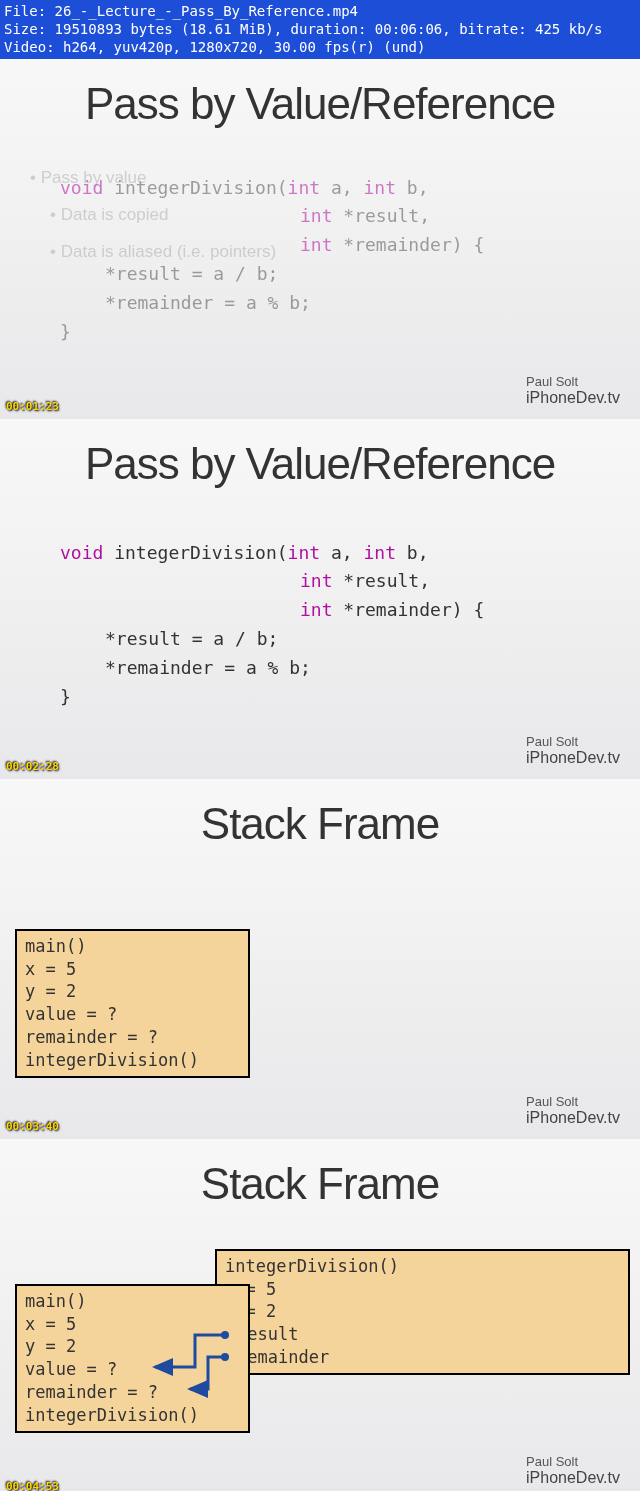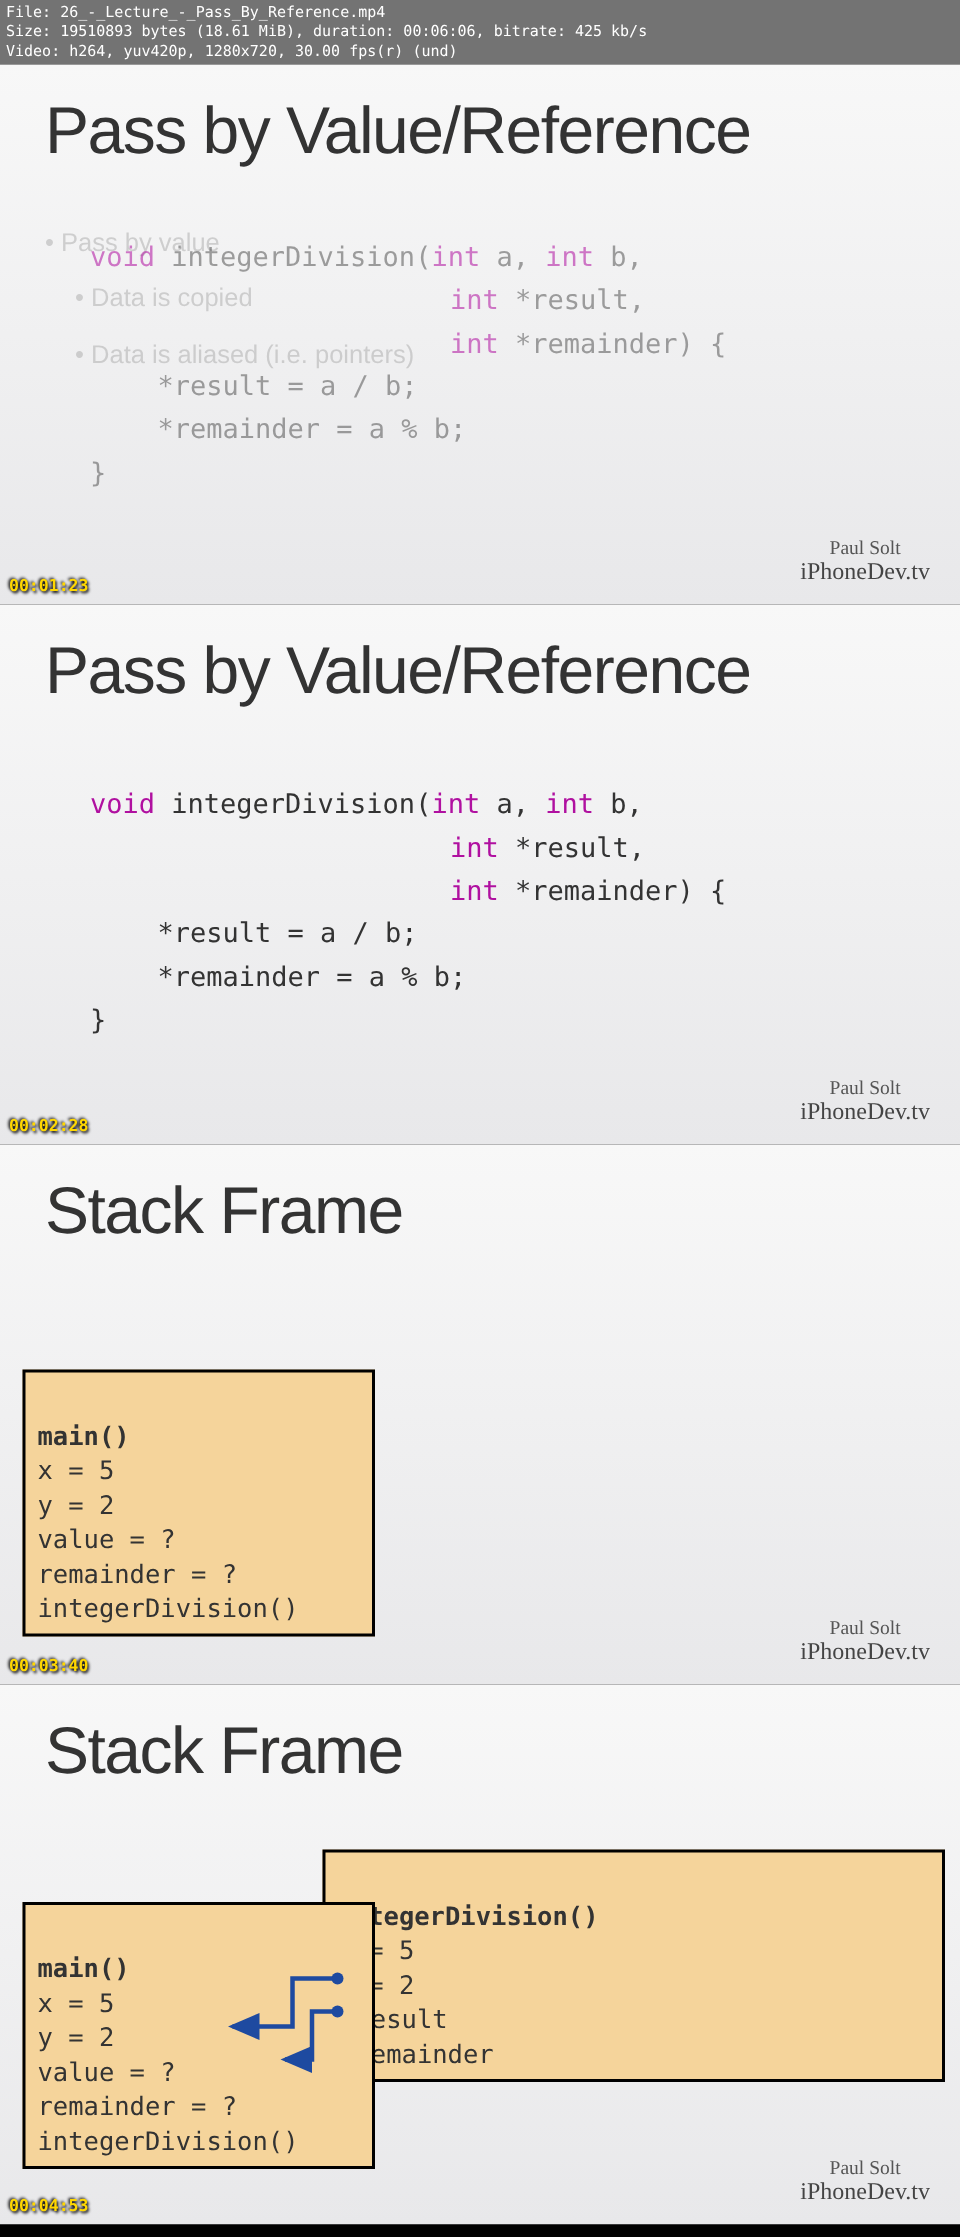--- a/index.html
+++ b/index.html
@@ -1,31 +1,31 @@
 <!DOCTYPE html>
 <html><head>
 <meta charset="utf-8">
 <style>
 * { margin: 0; padding: 0; box-sizing: border-box; }
 body { width: 640px; font-family: Arial, sans-serif; background: #000; }
-.header { background: #737373; color: #fff; font-family: monospace; font-size: 10px; padding: 2px 4px; line-height: 1.3; }
+.header { background: #1d4ed8; color: #fff; font-family: monospace; font-size: 14px; padding: 2px 4px; line-height: 1.3; }
 .slide { background: linear-gradient(to bottom, #f8f8f8, #e8e8ea); position: relative; height: 360px; padding: 15px 30px; }
-.title { font-family: "Helvetica Neue", Helvetica, Arial, sans-serif; font-weight: 200; font-size: 44px; color: #333; letter-spacing: -1px; margin-top: 5px; }
+.title { font-family: "Helvetica Neue", Helvetica, Arial, sans-serif; font-weight: 200; font-size: 44px; text-align: center; color: #333; letter-spacing: -1px; margin-top: 5px; }
 .bullets { font-family: "Helvetica Neue", Helvetica, Arial, sans-serif; font-weight: 300; font-size: 17px; color: #aaa; margin-top: 30px; line-height: 2.2; opacity: 0.5; }
 .bullets .sub { padding-left: 20px; }
 .code-overlay { position: absolute; top: 115px; left: 60px; font-family: Menlo, monospace; font-size: 18px; color: #555; opacity: 0.55; line-height: 1.6; }
 .code-block { font-family: Menlo, monospace; font-size: 18px; color: #333; line-height: 1.6; margin-top: 50px; margin-left: 30px; }
 .kw { color: #b010a0; }
 .type { color: #b010a0; }
-.credit { position: absolute; bottom: 12px; right: 20px; text-align: center; font-family: Liberation Serif, serif; font-weight: 300; margin-top: 24px; }
+.credit { position: absolute; bottom: 12px; right: 20px; text-align: left; font-family: Liberation Sans, sans-serif; font-weight: 300; margin-top: 24px; }
 .credit .name { font-size: 13px; color: #555; }
 .credit .site { font-size: 16px; color: #444; }
 .timestamp { position: absolute; bottom: 6px; left: 6px; color: #ffd700; font-family: monospace; font-size: 11px; font-weight: bold; text-shadow: 1px 1px 2px #000, -1px -1px 2px #000; }
 .stack-box { background: #f5d49b; border: 2px solid #000; font-family: Menlo, monospace; font-size: 17px; line-height: 1.35; color: #333; padding: 4px 8px; }
-.stack-box .fn { font-weight: bold; margin-top: 28px; }
+.stack-box .fn { font-weight: normal; }
 .stack-container { position: relative; margin-top: 40px; height: 190px; }
 .box1 { position: absolute; left: -15px; top: 35px; width: 235px; }
 .box2 { position: absolute; left: 185px; top: 0; width: 415px; }
 .slide3 .stack-container { margin-top: 80px; }
 .slide3 .box1 { left: -15px; top: 0; width: 235px; }
 svg.arrows { position: absolute; left: 0; top: 0; pointer-events: none; }
 </style>
 </head>
 <body>
 

